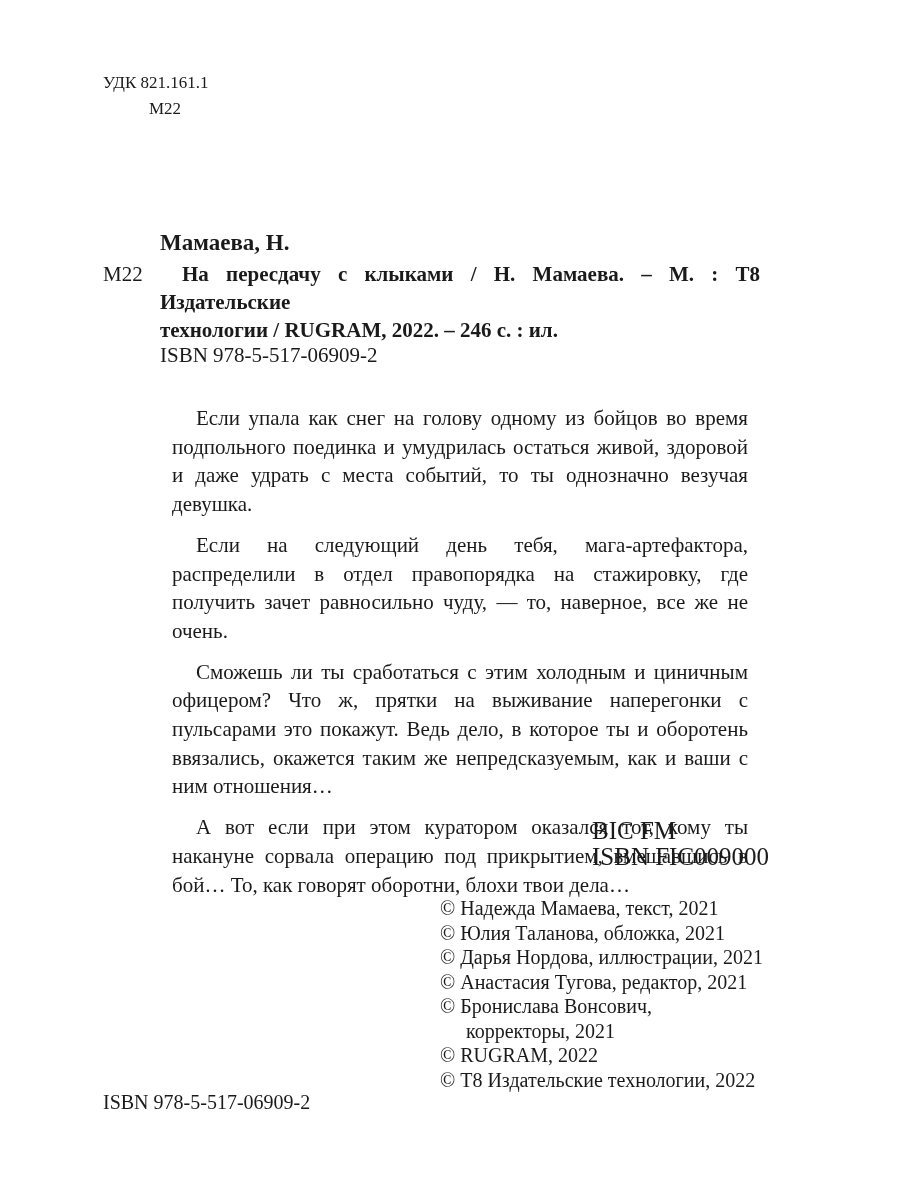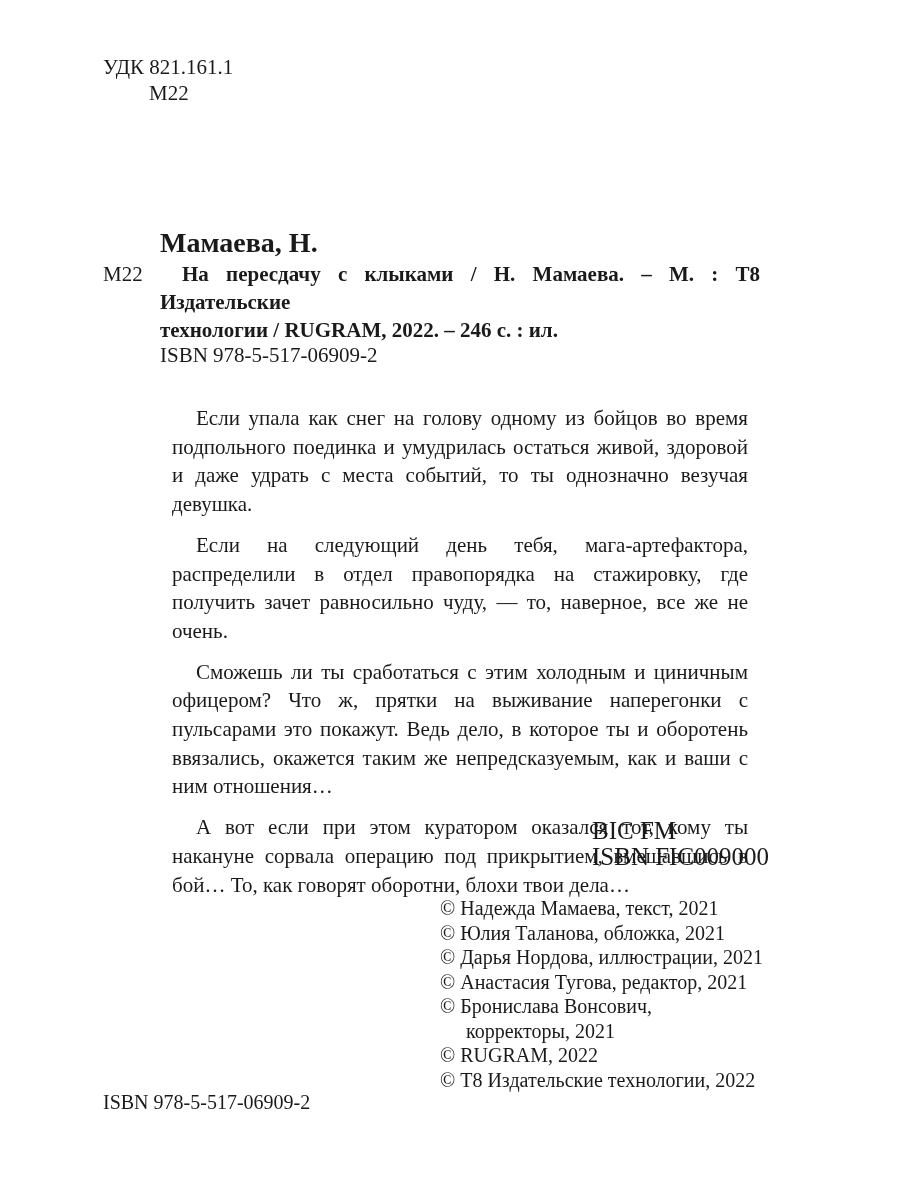--- a/index.html
+++ b/index.html
@@ -10,28 +10,28 @@
     body {
       width: 900px;
       height: 1200px;
       position: relative;
       overflow: hidden;
       font-family: "Liberation Serif", "DejaVu Serif", serif;
       color: #1a1a1a;
     }
     .abs { position: absolute; white-space: nowrap; }
     .classif {
-      left: 103px; top: 54px;
-      font-size: 21px;
+      left: 103px; top: 70px;
+      font-size: 17px;
       line-height: 26px;
     }
     .classif .indent { padding-left: 46px; }
     .author {
       left: 160px; top: 230px;
-      font-size: 28px;
+      font-size: 23px;
       font-weight: bold;
       line-height: 26px;
     }
     .code-left {
       left: 103px; top: 260px;
       font-size: 21px;
       line-height: 28px;
     }
     .biblio {
       left: 160px; top: 260px;

